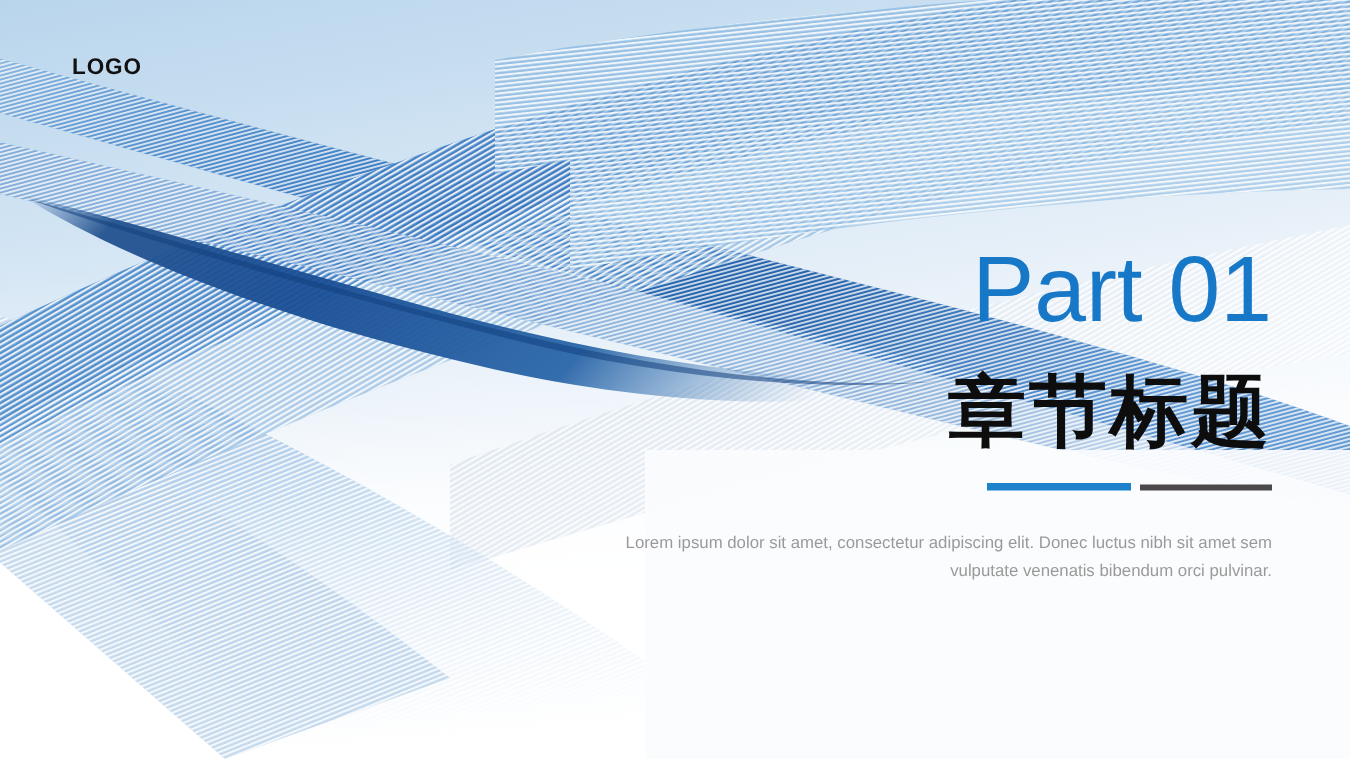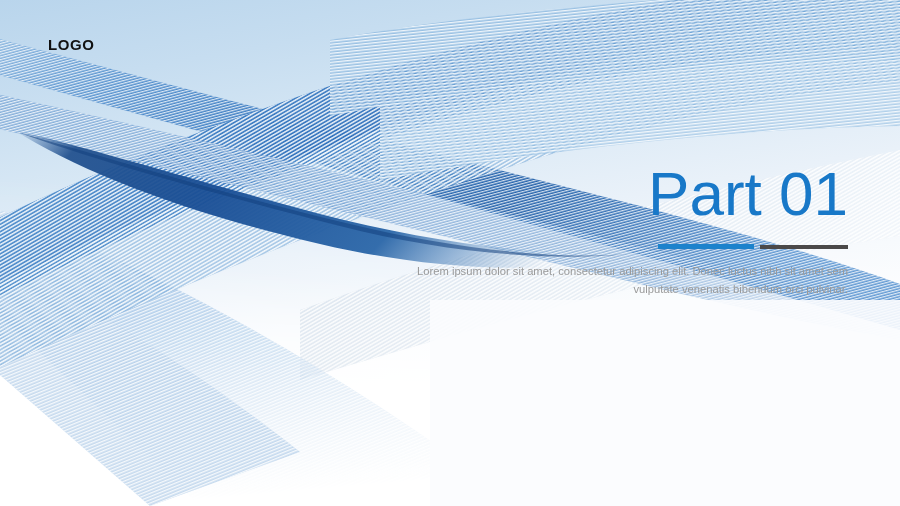--- a/index.html
+++ b/index.html
@@ -83,21 +83,21 @@
     width: 96px;
     height: 5px;
     background: #1c82cc;
   }
   .divider .seg-gray {
     width: 88px;
     height: 4px;
     background: #4b4949;
   }
   .body-copy {
-    margin-top: 13px;
+    margin-top: 26px;
     font-size: 11.2px;
     line-height: 1.62;
     color: #9a9a9a;
     text-align: right;
     font-weight: normal;
   }
 
   
   .logo {
     position: absolute;
@@ -254,20 +254,21 @@
                C548,262 440,252 340,226 C215,194 95,160 20,133 Z" fill="#123f7d" opacity="0.55"></path>
     </g>
 
     <rect x="430" y="300" width="470" height="206" fill="#fbfcfe" opacity="0.9"></rect>
   </svg>
 
   <div class="logo">LOGO</div>
 
   <div class="content">
     <div class="part-title">Part 01</div>
+    <div class="section-title">章节标题</div>
     <div class="divider">
       <span class="seg-blue"></span>
       <span class="seg-gray"></span>
     </div>
     <div class="body-copy">Lorem ipsum dolor sit amet, consectetur adipiscing elit. Donec luctus nibh sit amet sem vulputate venenatis bibendum orci pulvinar.</div>
   </div>
 
 </div>
 
 </body></html>

